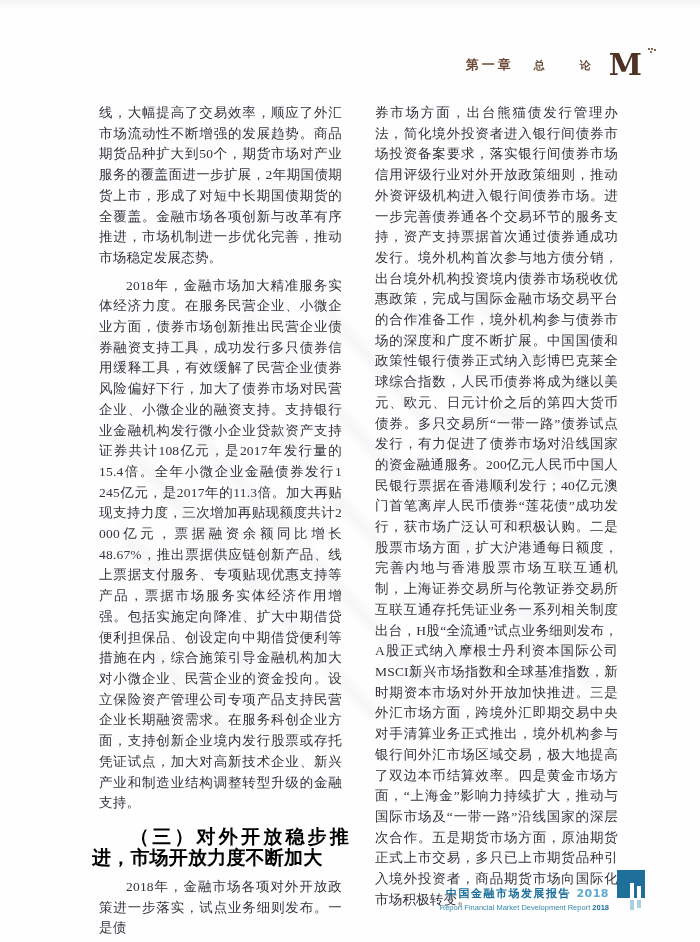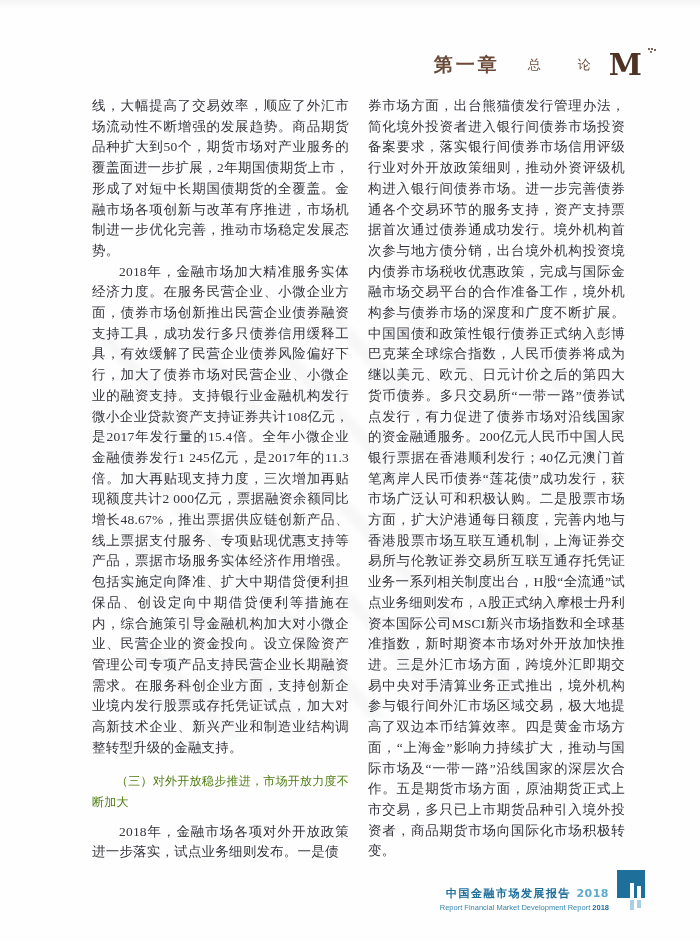--- a/index.html
+++ b/index.html
@@ -24,29 +24,29 @@
   
   .chapter-header {
     position: absolute;
     top: 50px;
     right: 58px;
     display: flex;
     align-items: center;
     color: #6b4a38;
   }
   .chapter-label {
-    font-size: 19px;
+    font-size: 13px;
     letter-spacing: 3px;
     font-weight: bold;
   }
   .chapter-title {
-    font-size: 13px;
+    font-size: 11px;
     letter-spacing: 12px;
-    font-weight: normal;
-    margin-left: 28px;
+    font-weight: bold;
+    margin-left: 20px;
   }
   .logo-m {
     position: relative;
     margin-left: 6px;
     font-family: "DejaVu Serif", "Liberation Serif", serif;
     font-weight: bold;
     font-size: 30px;
     line-height: 30px;
     color: #4e3224;
   }
@@ -66,30 +66,30 @@
     top: 96px;
     width: 257px;
     font-size: 13.5px;
     line-height: 20.7px;
     text-align: justify;
     color: #33343c;
     letter-spacing: 0.2px;
   }
   .col-left  { left: 92px; }
   .col-right { left: 368px; }
-  .col p { margin: 0; }
+  .col p { margin: 7px; }
   .col p.indent { text-indent: 2em; }
   .sub-heading {
     margin: 12px 0 8px 0 !important;
     text-indent: 2em;
     font-family: "DejaVu Sans", "Liberation Sans", sans-serif;
-    font-weight: normal;
-    font-size: 12px;
+    font-weight: bold;
+    font-size: 19px;
     line-height: 21.5px;
-    color: #4d7c0f;
+    color: #000000;
     text-align: justify;
   }
 
   
   .watermark {
     position: absolute;
     left: 120px; top: 300px;
     width: 460px; height: 420px;
     background:
       repeating-linear-gradient(55deg,

